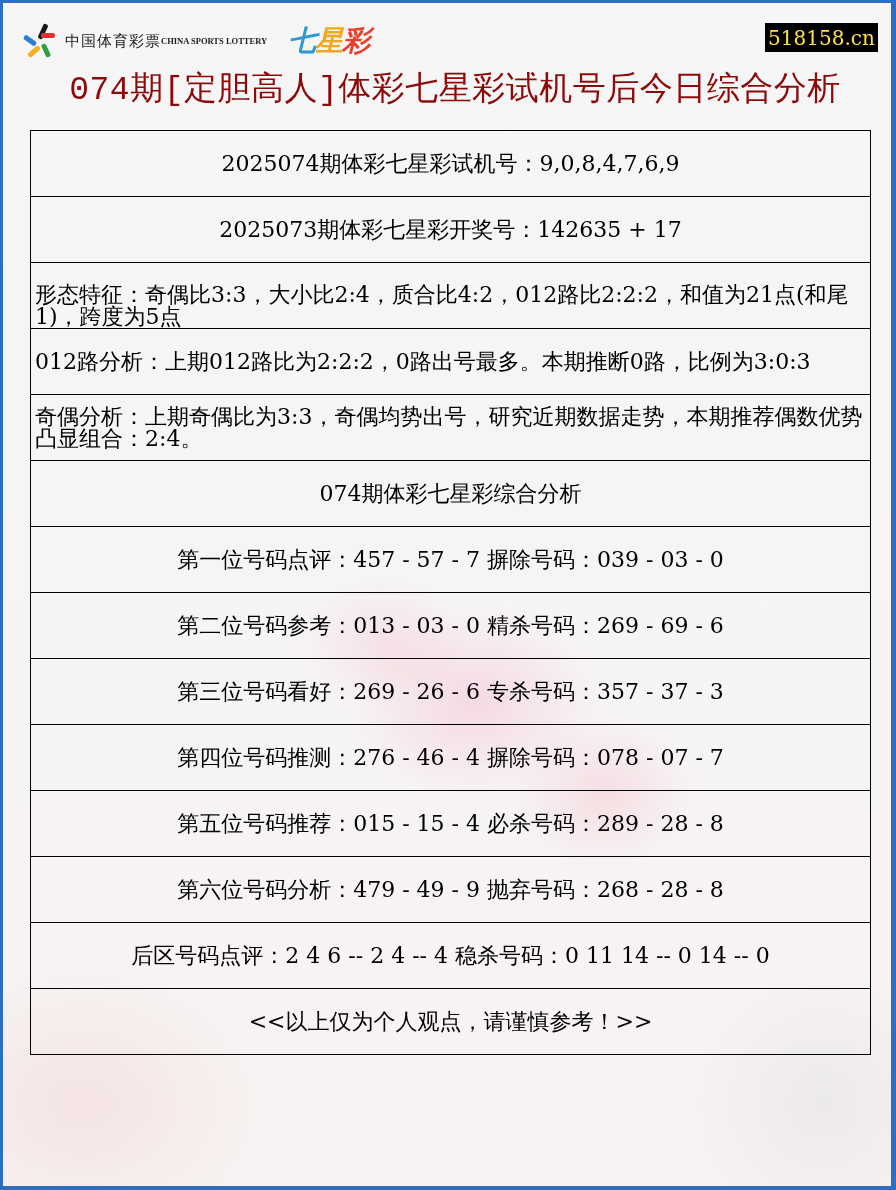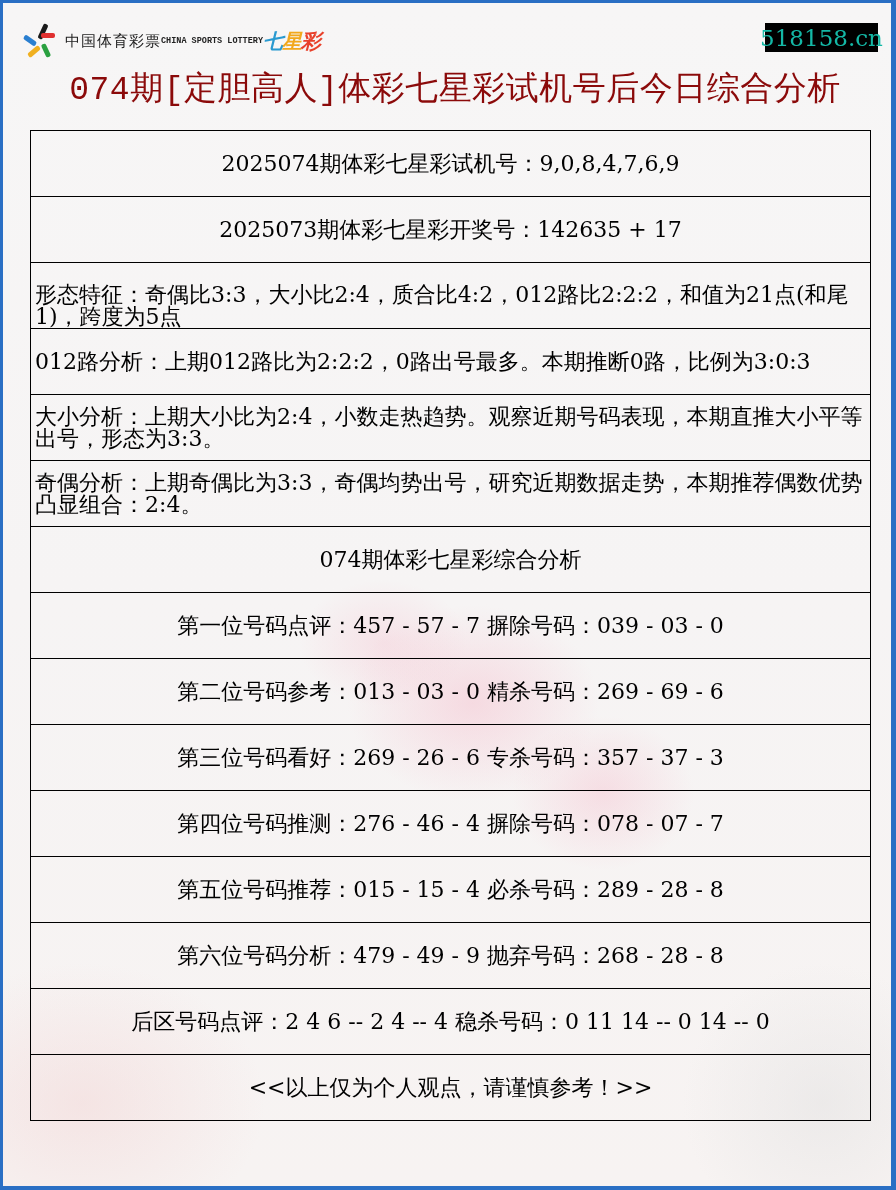--- a/index.html
+++ b/index.html
@@ -21,29 +21,29 @@
   .logo { position: absolute; left: 18px; top: 20px; height: 36px; display: flex; align-items: center; }
   .logo-mark { position: relative; width: 38px; height: 36px; }
   .logo-mark span { position: absolute; height: 5px; border-radius: 2px; }
   .lm1 { width: 16px; background:#1a1a1a; left: 14px; top: 6px; transform: rotate(-65deg); }
   .lm2 { width: 14px; background:#e03030; left: 20px; top: 10px; }
   .lm3 { width: 14px; background:#2a7fd0; left: 2px; top: 15px; transform: rotate(35deg); }
   .lm4 { width: 14px; background:#f0b020; left: 6px; top: 26px; transform: rotate(-40deg); }
   .lm5 { width: 14px; background:#2aa040; left: 18px; top: 25px; transform: rotate(65deg); }
   .logo-text { margin-left: 6px; display: flex; line-height: 1; }
   .logo-cn { font-family: "DejaVu Sans", sans-serif; font-size: 15px; color: #222; letter-spacing: 1px; }
-  .logo-en { font-family: Liberation Mono, monospace; font-size: 8.5px; font-weight: bold; color: #222; margin-top: 3px; }
-  .logo-qxc { margin-left: 0; font-family: "DejaVu Sans", sans-serif; font-weight: bold; font-style: italic; font-size: 20px; letter-spacing: -1px; }
+  .logo-en { font-family: Liberation Serif, serif; font-size: 8.5px; font-weight: bold; color: #222; margin-top: 3px; }
+  .logo-qxc { margin-left: 21px; font-family: "DejaVu Sans", sans-serif; font-weight: bold; font-style: italic; font-size: 28px; letter-spacing: -1px; }
   .logo-qxc .c1 { color: #2a9ad0; }
   .logo-qxc .c2 { color: #f2a81d; }
   .logo-qxc .c3 { color: #e8402a; }
   .site-badge {
     position: absolute; left: 762px; top: 20px; width: 113px; height: 29px;
-    background: #000; color: #14b8a6; font-family: "DejaVu Serif", serif;
-    font-size: 23px; display: flex; align-items: center; justify-content: center;
+    background: #000; color: #fde047; font-family: "DejaVu Serif", serif;
+    font-size: 20px; display: flex; align-items: center; justify-content: center;
   }
   .page-title {
     position: absolute; left: 8px; top: 64px; width: 888px; text-align: center;
     color: #8b0a0a; font-family: Liberation Mono, monospace; font-size: 33px; line-height: 48px;
     letter-spacing: 0.5px;
   }
   .table {
     position: absolute; left: 27px; top: 127px; width: 839px;
     border: 1px solid #000; border-bottom: none;
   }
@@ -80,21 +80,20 @@
 
   <div class="site-badge">518158.cn</div>
 
   <h1 class="page-title" style="margin:0;font-weight:normal;">074期[定胆高人]体彩七星彩试机号后今日综合分析</h1>
 
   <div class="table">
     <div class="row center">2025074期体彩七星彩试机号：9,0,8,4,7,6,9</div>
     <div class="row center">2025073期体彩七星彩开奖号：142635 + 17</div>
     <div class="row left top">形态特征：奇偶比3:3，大小比2:4，质合比4:2，012路比2:2:2，和值为21点(和尾1)，跨度为5点</div>
     <div class="row left">012路分析：上期012路比为2:2:2，0路出号最多。本期推断0路，比例为3:0:3</div>
-    <div class="row left">大小分析：上期大小比为2:4，小数走热趋势。观察近期号码表现，本期直推大小平等出号，形态为3:3。</div>
     <div class="row left">奇偶分析：上期奇偶比为3:3，奇偶均势出号，研究近期数据走势，本期推荐偶数优势凸显组合：2:4。</div>
     <div class="row center">074期体彩七星彩综合分析</div>
     <div class="row center">第一位号码点评：457 - 57 - 7  摒除号码：039 - 03 - 0</div>
     <div class="row center">第二位号码参考：013 - 03 - 0  精杀号码：269 - 69 - 6</div>
     <div class="row center">第三位号码看好：269 - 26 - 6  专杀号码：357 - 37 - 3</div>
     <div class="row center">第四位号码推测：276 - 46 - 4  摒除号码：078 - 07 - 7</div>
     <div class="row center">第五位号码推荐：015 - 15 - 4  必杀号码：289 - 28 - 8</div>
     <div class="row center">第六位号码分析：479 - 49 - 9  抛弃号码：268 - 28 - 8</div>
     <div class="row center">后区号码点评：2 4 6 -- 2 4 -- 4  稳杀号码：0 11 14 -- 0 14 -- 0</div>
     <div class="row center">&lt;&lt;以上仅为个人观点，请谨慎参考！&gt;&gt;</div>

